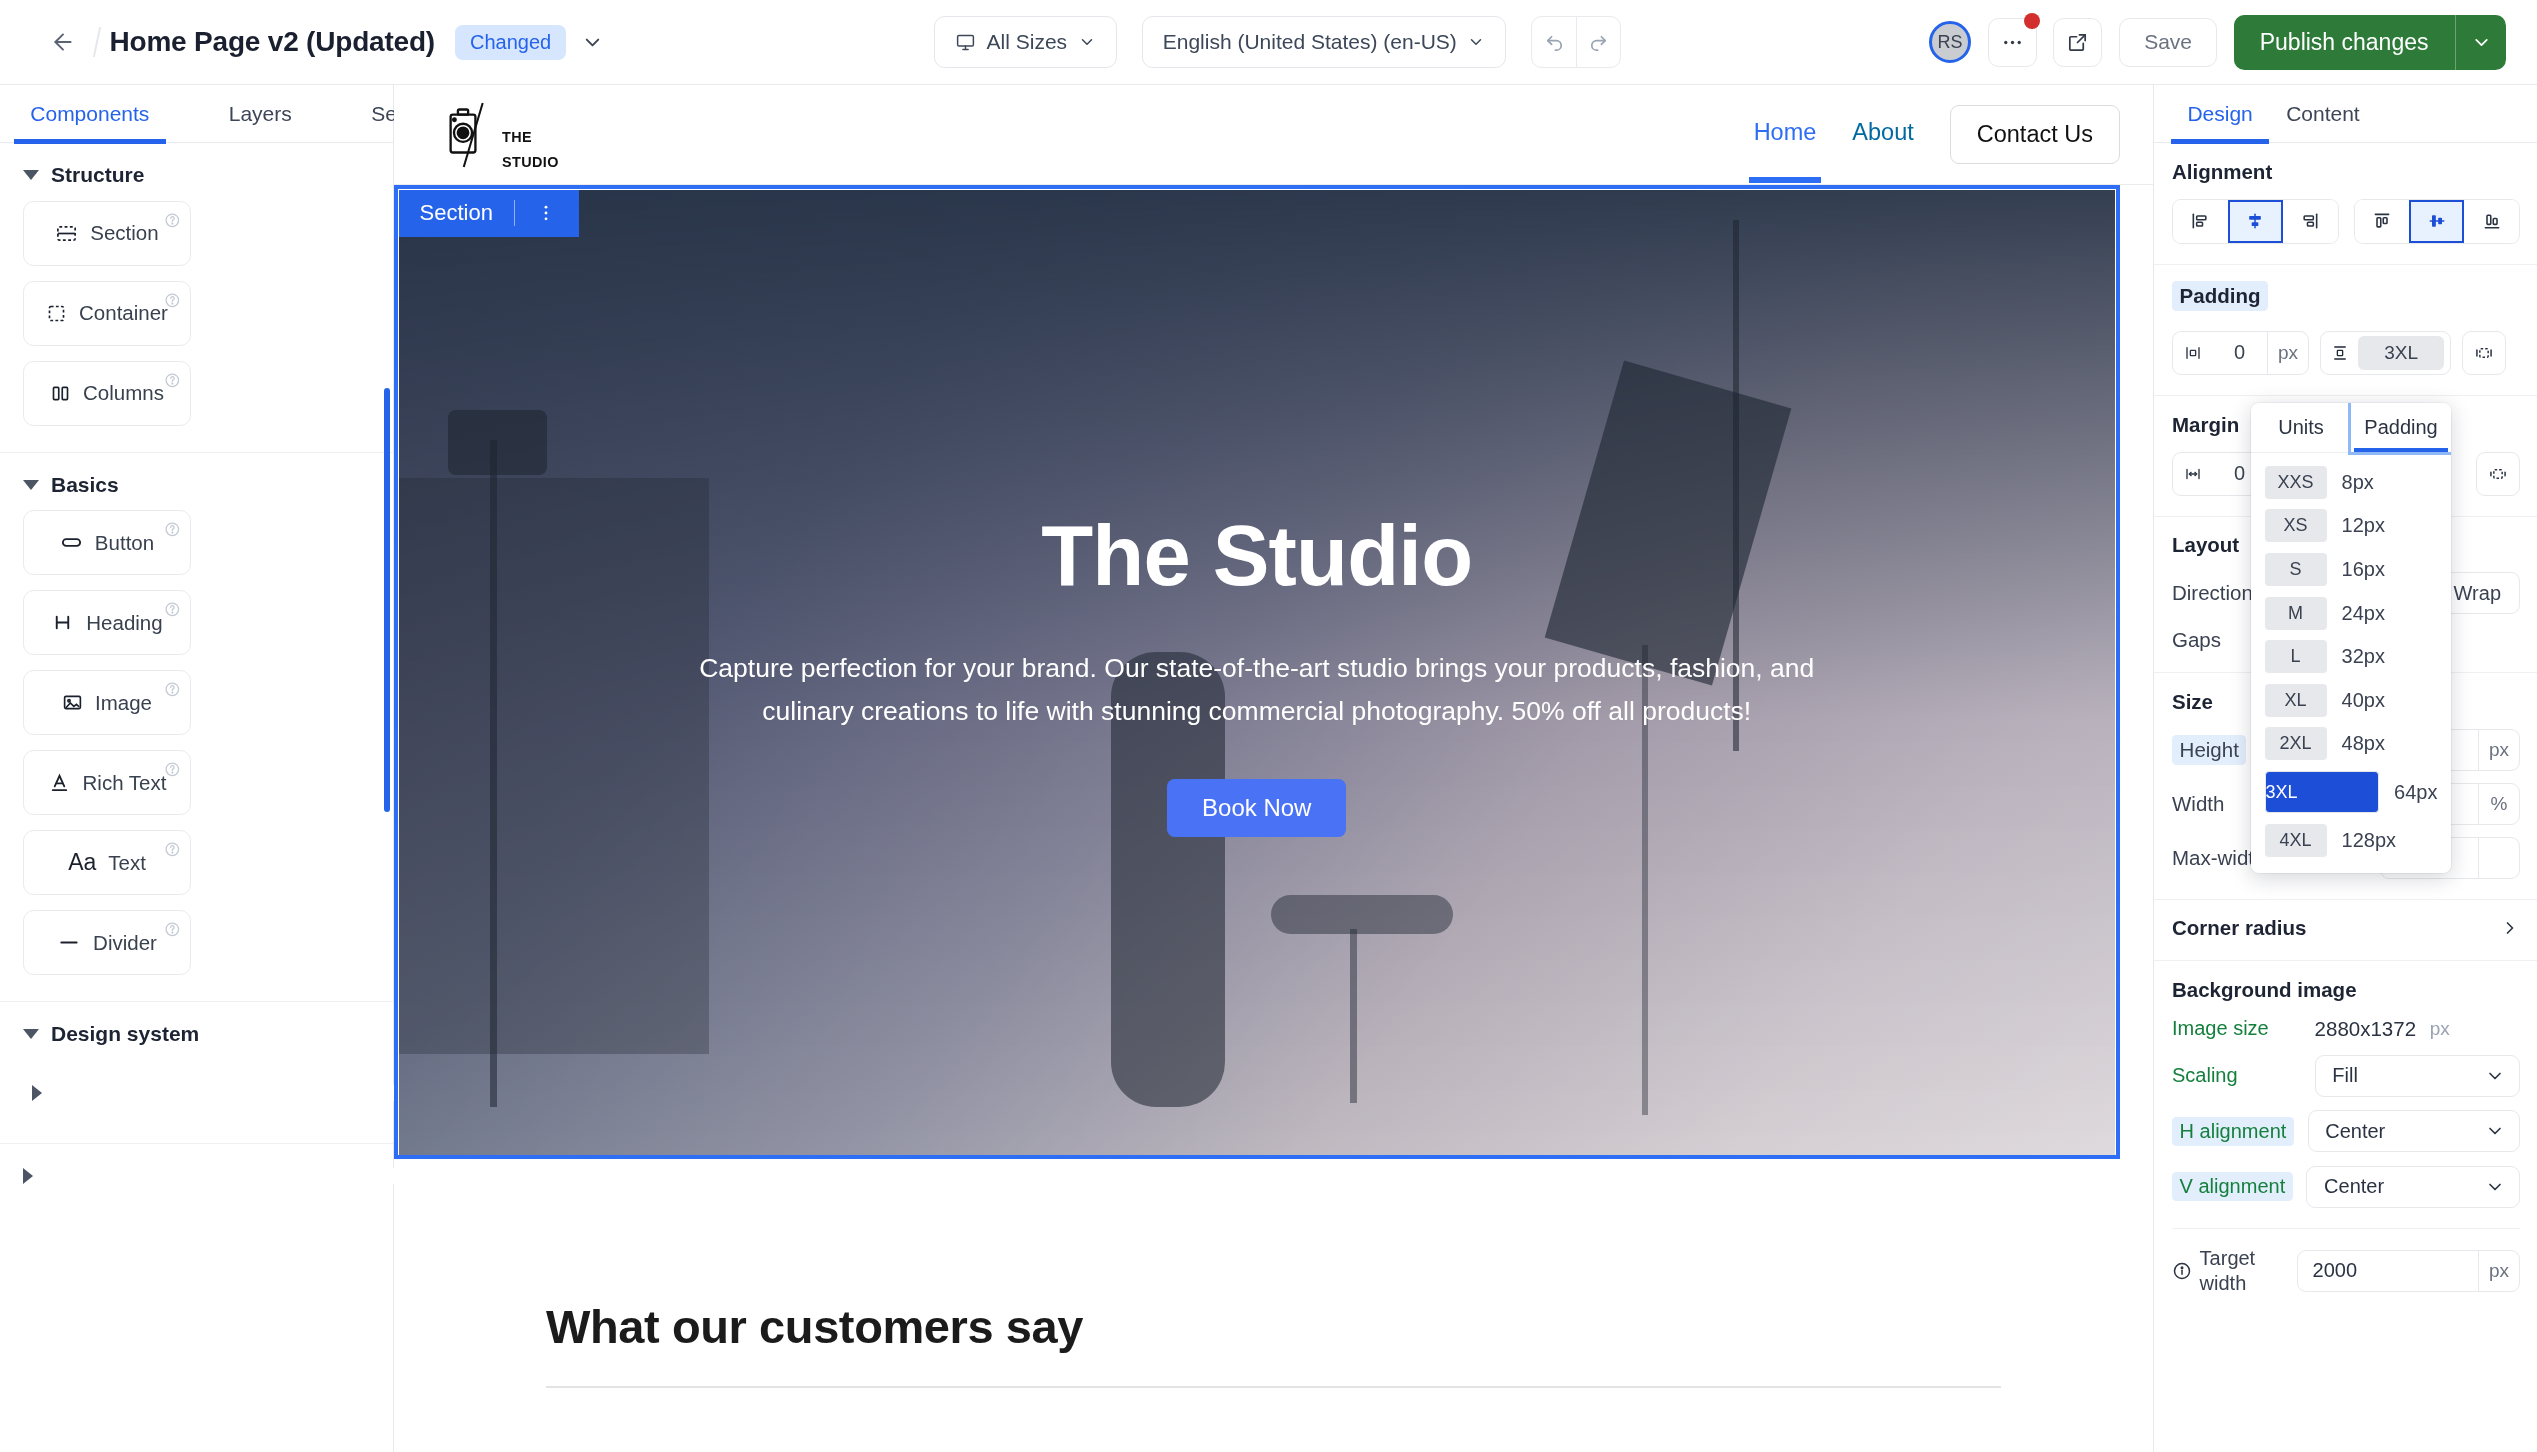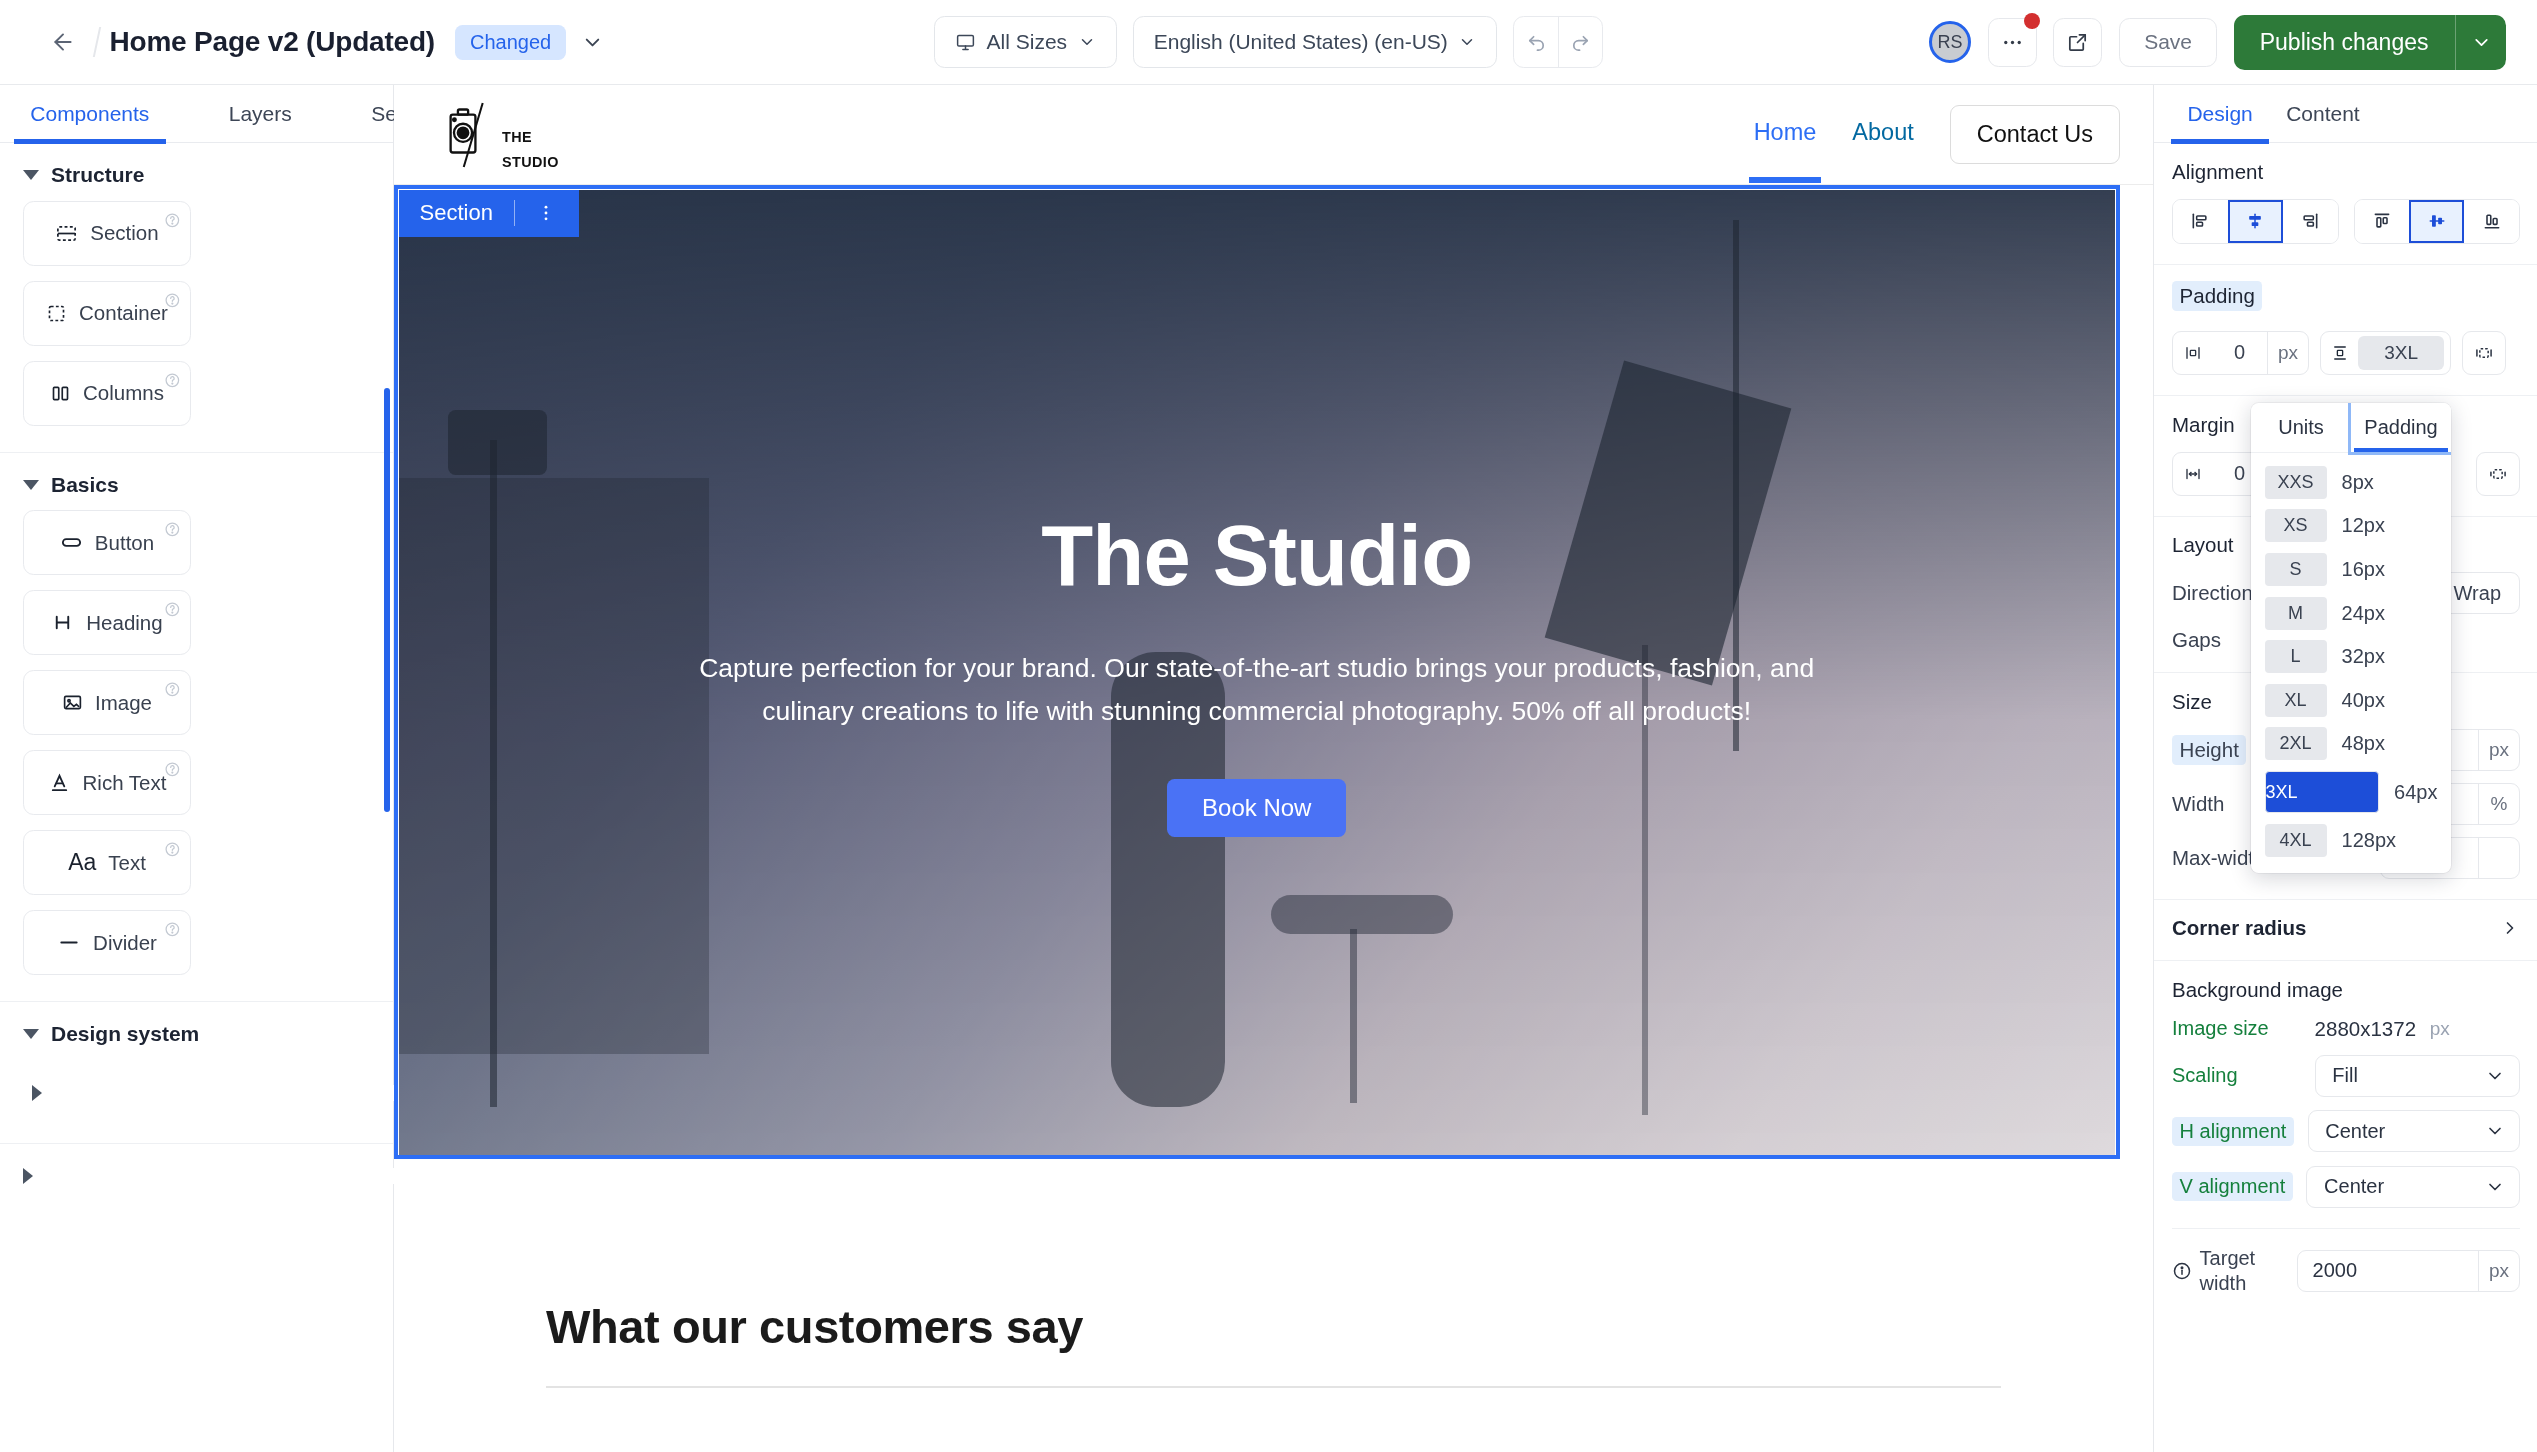--- a/index.html
+++ b/index.html
@@ -26,21 +26,21 @@
     color: #5b6474; cursor: pointer; background: transparent; border: none;
   }
   .tb-sep { width: 1.5px; height: 30px; background: #e5e7eb; margin: 0 12px; transform: skewX(-12deg); }
   .page-title { font-size: 28px; font-weight: 700; color: #1a2030; letter-spacing: -0.2px; white-space: nowrap; }
   .badge-changed {
     margin-left: 20px; background: #d6e6ff; color: #2563eb;
     font-size: 20px; font-weight: 400; padding: 6px 15px; border-radius: 7.6px; white-space: nowrap;
   }
   .chev-title { margin-left: 15px; color: #3c4554; display: flex; align-items: center; cursor: pointer; }
 
-  .tb-center { position: absolute; left: 934px; display: flex; align-items: center; gap: 16px; }
+  .tb-center { position: absolute; left: 934px; display: flex; align-items: center; gap: 25px; }
   .pill {
     height: 52px; border: 1.5px solid #e3e6ea; border-radius: 10.6px; background: #fff;
     display: flex; align-items: center; gap: 10.6px; padding: 0 20px;
     font-size: 21px; color: #3c4758; cursor: pointer; white-space: nowrap;
   }
   .pill .cv { display: flex; align-items: center; }
   .undo-group {
     height: 52px; border: 1.5px solid #e8eaee; border-radius: 10.6px; display: flex; overflow: hidden; background:#fff;
   }
   .undo-group > div {
@@ -165,21 +165,21 @@
   
   .right {
     width: 385px; flex: 0 0 385px; background: #fff; border-left: 1.5px solid #e6e8ec;
     display: flex; flex-direction: column; position: relative;
   }
   .rtabs { display: flex; border-bottom: 1.5px solid #e9ebef; height: 58px; padding-left: 16.7px; }
   .rtab { font-size: 21px; color: #3d4656; padding: 0 16.7px; display: flex; align-items: center; cursor: pointer; position: relative; }
   .rtab.active { color: #2563eb; }
   .rtab.active::after { content: ""; position: absolute; left: 0; right: 0; bottom: -1.5px; height: 4.5px; background: #2563eb; }
   .rsec { padding: 16.7px 18px 20px 18px; border-bottom: 1.5px solid #eef0f3; }
-  .rtitle { font-size: 20.5px; font-weight: 400; color: #1d2433; margin-bottom: 15px; }
+  .rtitle { font-size: 20.5px; font-weight: 700; color: #1d2433; margin-bottom: 15px; }
   .rtitle.hl { background: #e2eefc; display: inline-block; padding: 3px 7.6px; border-radius: 4.5px; }
   .align-row { display: flex; gap: 15px; }
   .seg { display: flex; border: 1.5px solid #e6e8ec; border-radius: 9px; overflow: hidden; height: 45px; }
   .seg > div {
     width: 55px; display: flex; align-items: center; justify-content: center; cursor: pointer; color: #2b3342; background:#fff;
   }
   .seg > div.on { background: #e8f1fe; border: 2.3px solid #1d4ed8; color: #1d4ed8; }
   .field-row { display: flex; align-items: center; gap: 10.6px; margin-top: 4.5px; }
   .inp-group { display: flex; border: 1.5px solid #e6e8ec; border-radius: 9px; overflow: hidden; height: 44px; background:#fff; }
   .inp-group .ic { width: 39px; display:flex; align-items:center; justify-content:center; color:#2b3342; }

